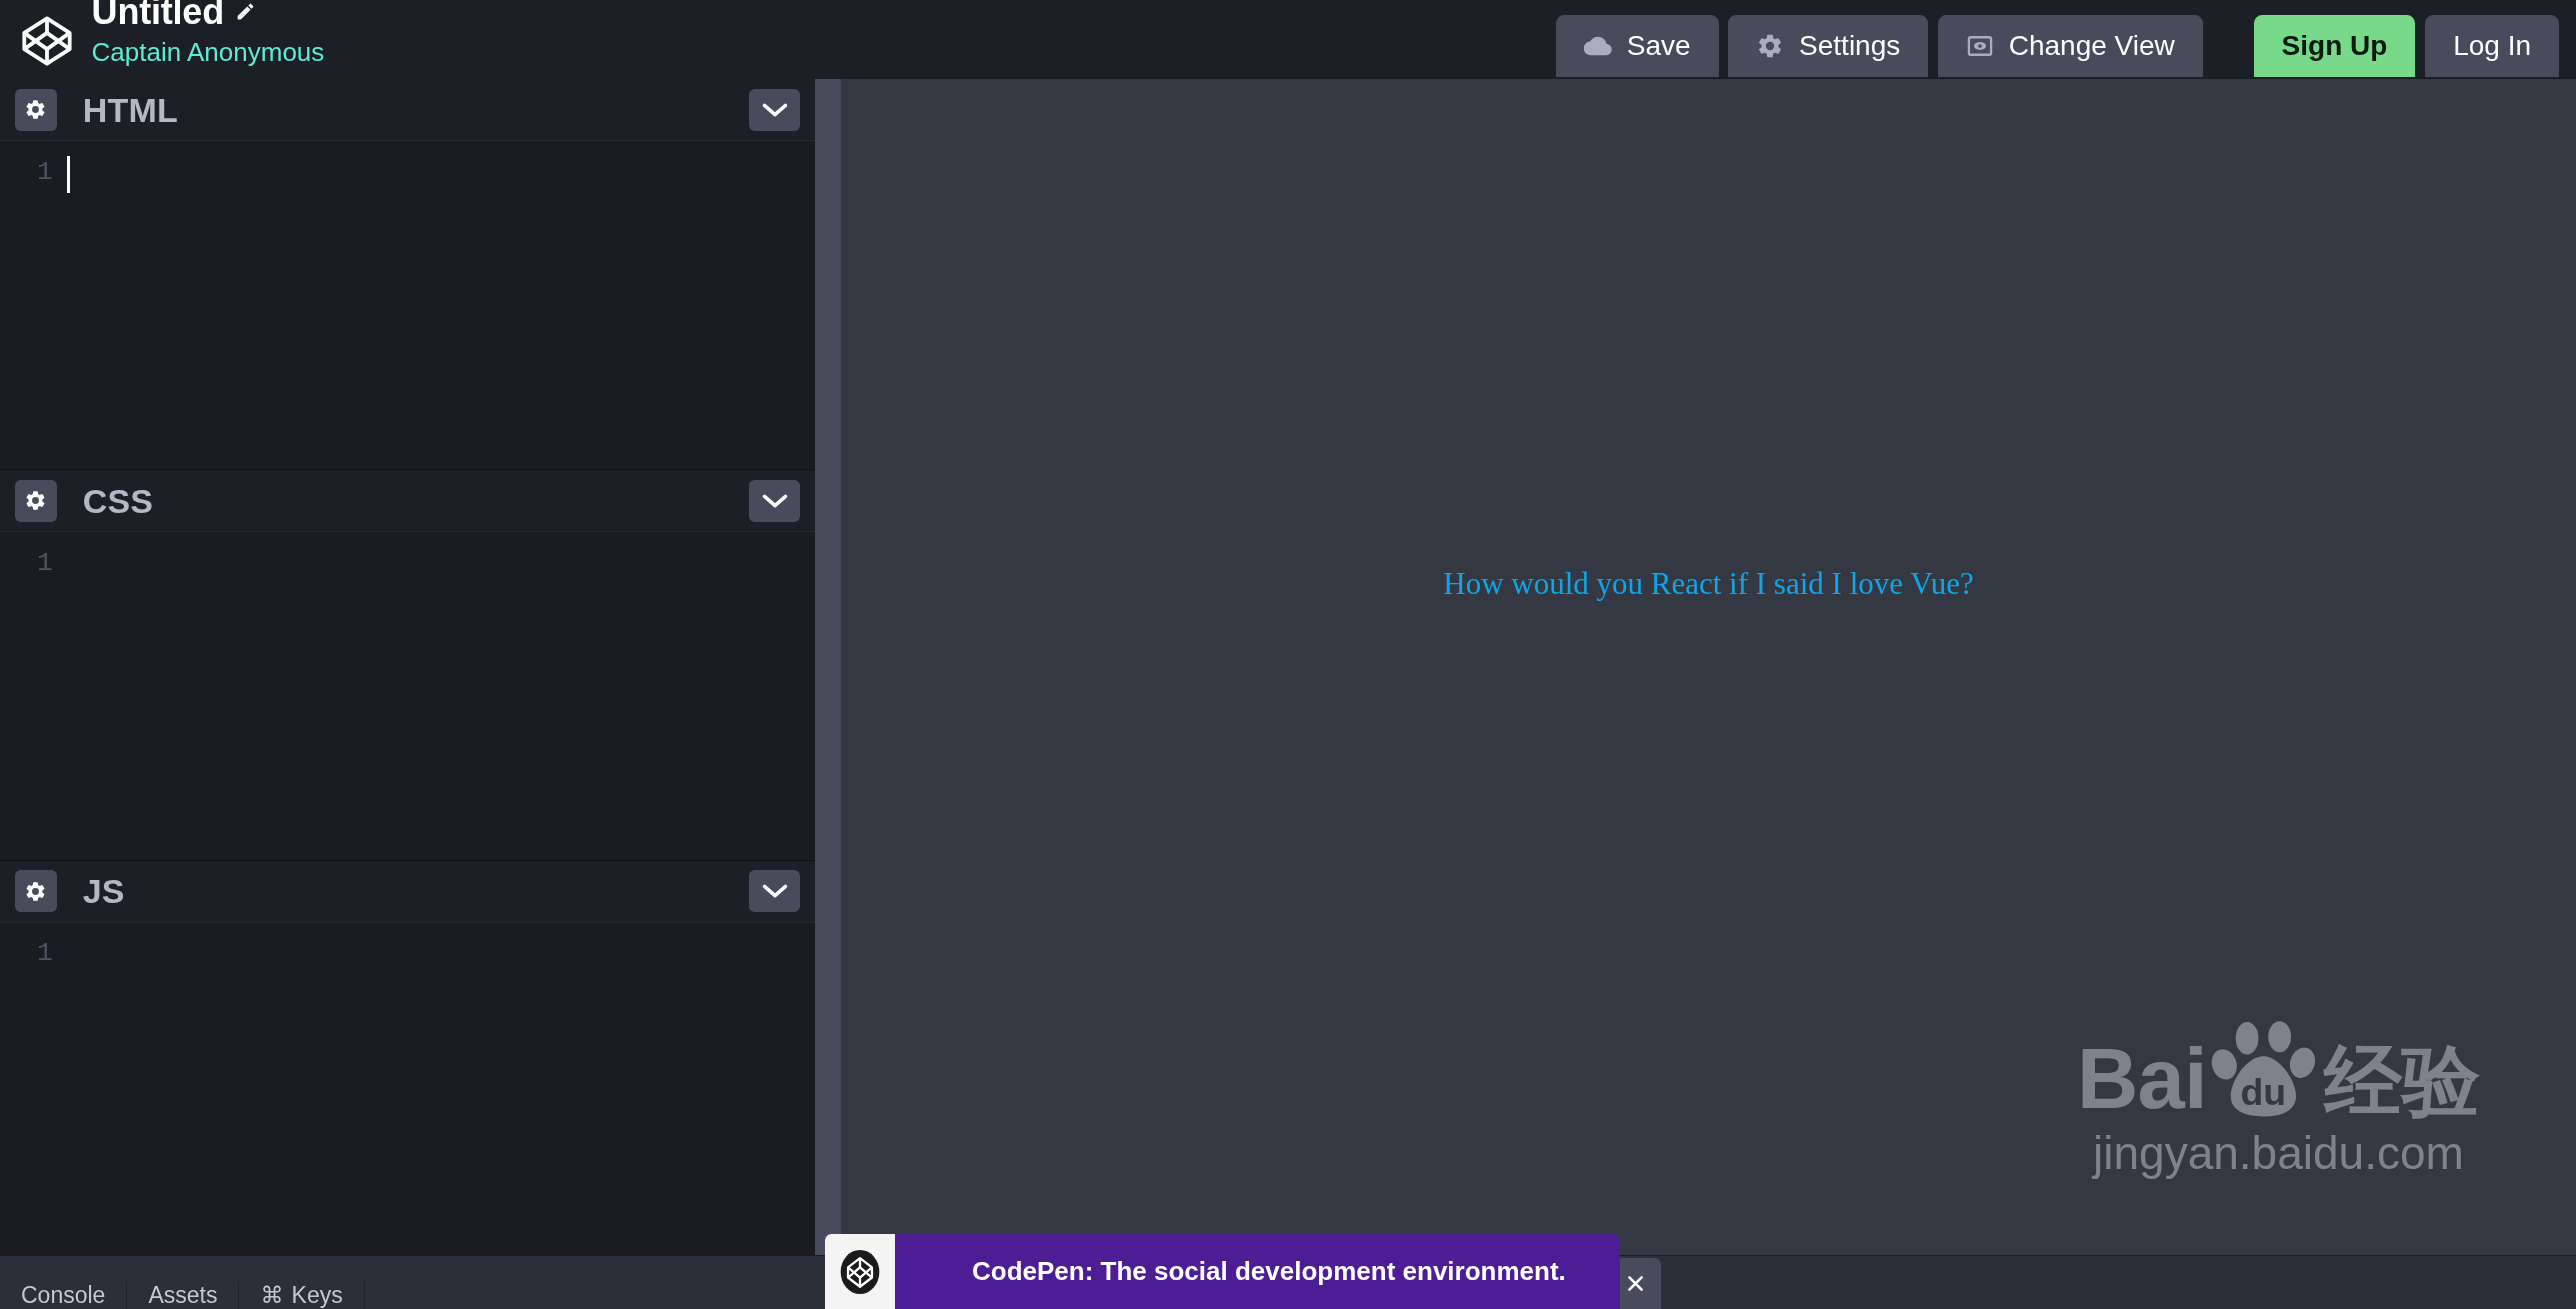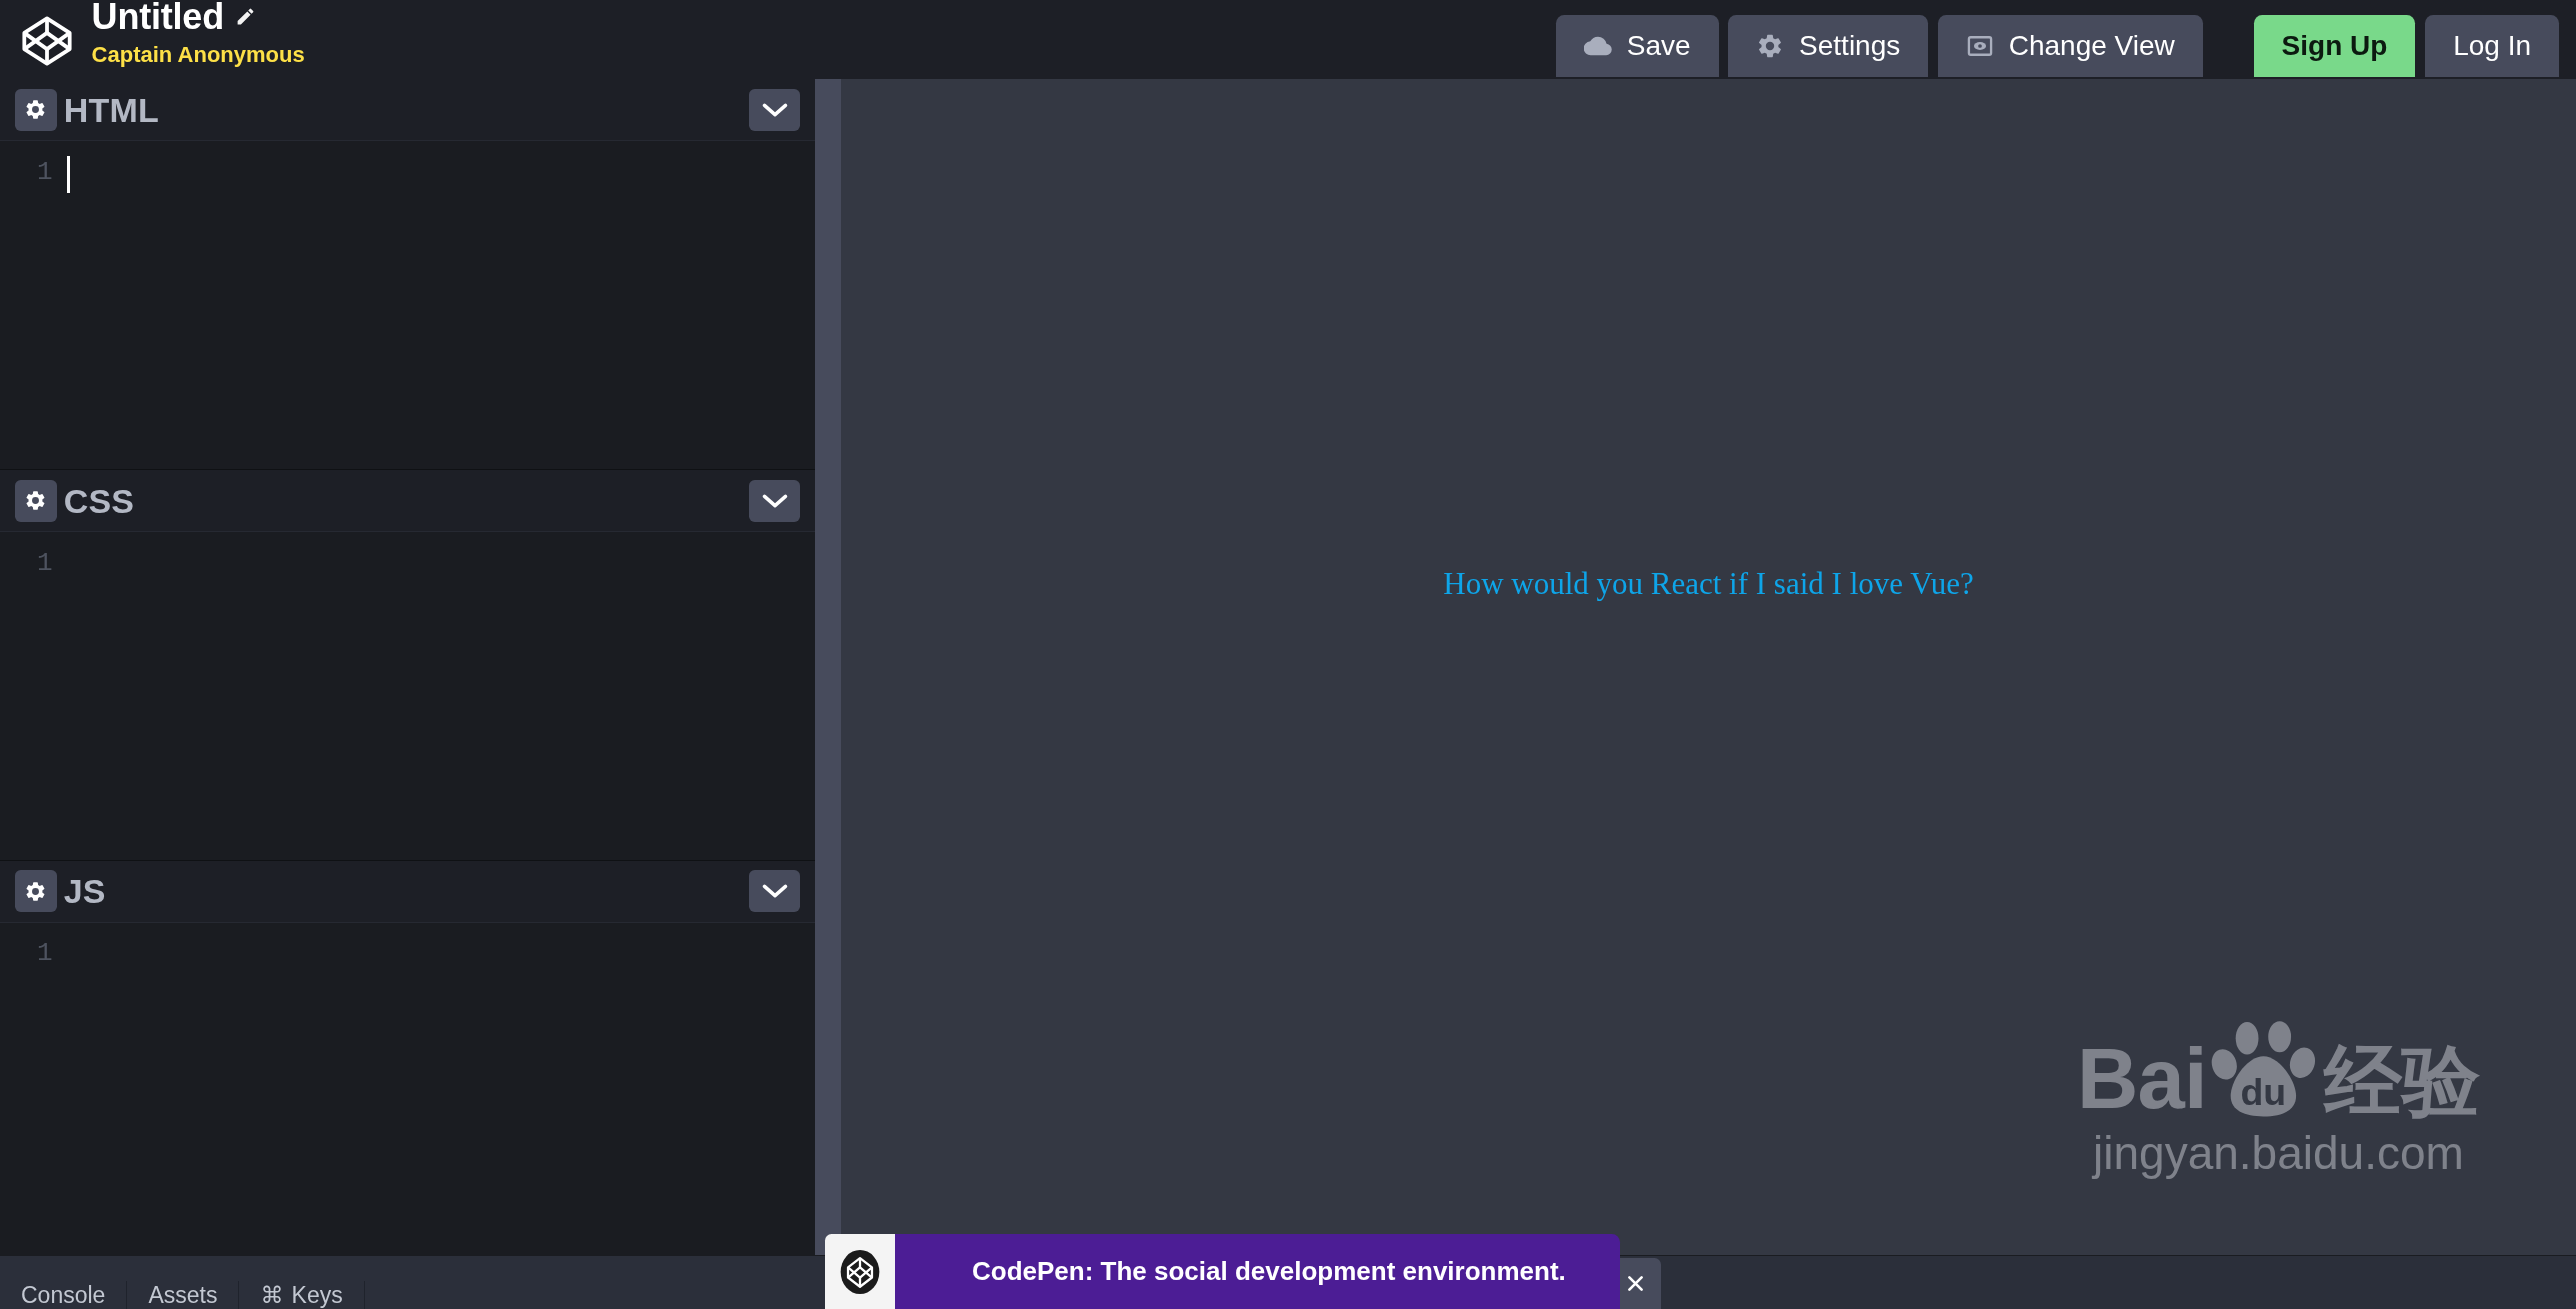--- a/index.html
+++ b/index.html
@@ -22,22 +22,22 @@
   }
   .brand-logo { width: 54px; height: 54px; margin-bottom: 4.9px; }
   .brand-text { display: flex; flex-direction: column; margin-bottom: 4px; }
   .pen-title-row { display: flex; align-items: center; gap: 11.4px; margin-top: -24.5px; }
   .pen-title {
     font-size: 36px; font-weight: 700; color: #ffffff; line-height: 1;
     letter-spacing: -0.2px;
   }
   .pen-edit-icon { width: 21px; height: 21px; opacity: .95; }
   .pen-author {
-    font-size: 22px; color: #fde047; line-height: 1.25; margin-top: 6.5px;
-    font-weight: 700;
+    font-size: 26px; color: #5eead4; line-height: 1.25; margin-top: 6.5px;
+    font-weight: 400;
   }
 
   .top-actions {
     display: flex; align-items: flex-end; gap: 9.8px;
     padding-right: 17px; padding-bottom: 1.6px; height: 79px;
   }
   .tbtn {
     height: 62px; min-width: 8.2px;
     background: #474b5c; color: #ffffff;
     border: none; border-radius: 8.2px 8.2px 0 0;
@@ -69,21 +69,21 @@
     display: flex; align-items: center; padding: 0 14.7px 0 14.7px;
     position: relative;
   }
   .pane-gear {
     width: 42px; height: 42px; border-radius: 5.7px; background: #474b5c;
     display: flex; align-items: center; justify-content: center;
     border: none; cursor: pointer; flex: 0 0 auto;
   }
   .pane-gear svg { width: 23px; height: 23px; }
   .pane-title {
-    margin-left: 7px; font-size: 34px; font-weight: 700;
+    margin-left: 26px; font-size: 34px; font-weight: 700;
     color: #b3b8c4; letter-spacing: 0.2px; line-height: 1;
   }
   .pane-chevron {
     position: absolute; right: 14.7px; top: 9.8px;
     width: 51px; height: 42px; border-radius: 5.7px; background: #474b5c;
     display: flex; align-items: center; justify-content: center;
     border: none; cursor: pointer;
   }
   .pane-chevron svg { width: 28px; height: 18px; }
 

